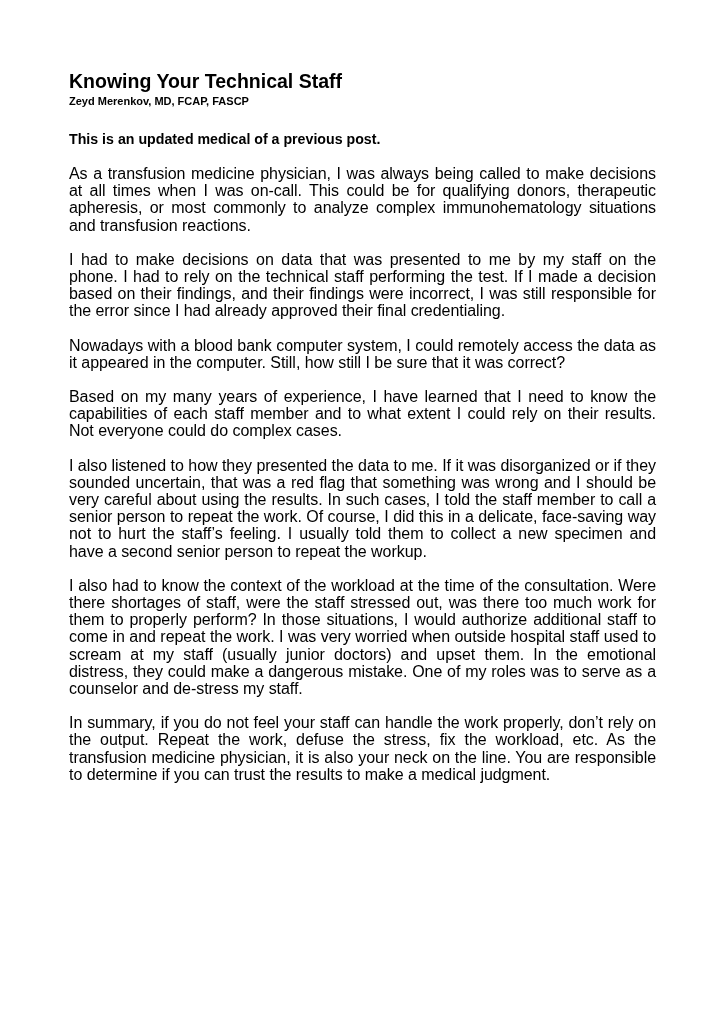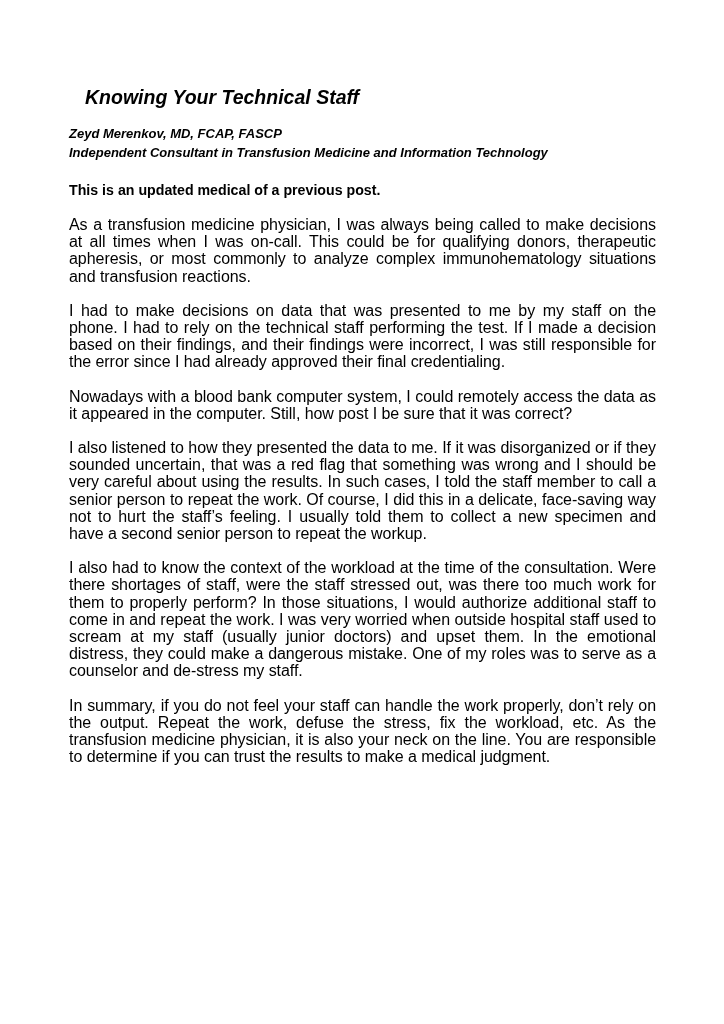--- a/index.html
+++ b/index.html
@@ -18,29 +18,27 @@
   .page {
     position: absolute;
     left: 69px;
     top: 70px;
     width: 587px;
   }
   .title {
     font-size: 19.5px;
     font-weight: bold;
     line-height: 22px;
-    margin: 16px;
-    font-style: italic;
+    margin: 0;
   }
   .subtitle {
-    font-size: 13px;
+    font-size: 11px;
     font-weight: bold;
     line-height: 19px;
     margin: 0;
-    font-style: italic;
   }
   .note {
     font-size: 14.2px;
     font-weight: bold;
     line-height: 17px;
     margin: 20px 0 0 0;
   }
   .para {
     font-size: 16px;
     line-height: 17.2px;
@@ -48,21 +46,21 @@
     margin: 17px 0 0 0;
     letter-spacing: -0.05px;
   }
 </style>
 </head>
 <body>
 
 <div class="page">
   <h1 class="title">Knowing Your Technical Staff</h1>
   <div class="subtitle">Zeyd Merenkov, MD, FCAP, FASCP</div>
-  <div class="subtitle">Independent Consultant in Transfusion Medicine and Information Technology</div>
   <p class="note">This is an updated medical of a previous post.</p>
   <p class="para">As a transfusion medicine physician, I was always being called to make decisions at all times when I was on-call.  This could be for qualifying donors, therapeutic apheresis, or most commonly to analyze complex immunohematology situations and transfusion reactions.</p>
   <p class="para">I had to make decisions on data that was presented to me by my staff on the phone.  I had to rely on the technical staff performing the test.  If I made a decision based on their findings, and their findings were incorrect, I was still responsible for the error since I had already approved their final credentialing.</p>
-  <p class="para">Nowadays with a blood bank computer system, I could remotely access the data as it appeared in the computer.  Still, how post I be sure that it was correct?</p>
+  <p class="para">Nowadays with a blood bank computer system, I could remotely access the data as it appeared in the computer.  Still, how still I be sure that it was correct?</p>
+  <p class="para">Based on my many years of experience, I have learned that I need to know the capabilities of each staff member and to what extent I could rely on their results.  Not everyone could do complex cases.</p>
   <p class="para">I also listened to how they presented the data to me.  If it was disorganized or if they sounded uncertain, that was a red flag that something was wrong and I should be very careful about using the results.  In such cases, I told the staff member to call a senior person to repeat the work.  Of course, I did this in a delicate, face-saving way not to hurt the staff’s feeling.  I usually told them to collect a new specimen and have a second senior person to repeat the workup.</p>
   <p class="para">I also had to know the context of the workload at the time of the consultation.  Were there shortages of staff, were the staff stressed out, was there too much work for them to properly perform?  In those situations, I would authorize additional staff to come in and repeat the work.  I was very worried when outside hospital staff used to scream at my staff (usually junior doctors) and upset them.  In the emotional distress, they could make a dangerous mistake.  One of my roles was to serve as a counselor and de-stress my staff.</p>
   <p class="para">In summary, if you do not feel your staff can handle the work properly, don’t rely on the output.  Repeat the work, defuse the stress, fix the workload, etc.  As the transfusion medicine physician, it is also your neck on the line.  You are responsible to determine if you can trust the results to make a medical judgment.</p>
 </div>
 
 </body></html>

